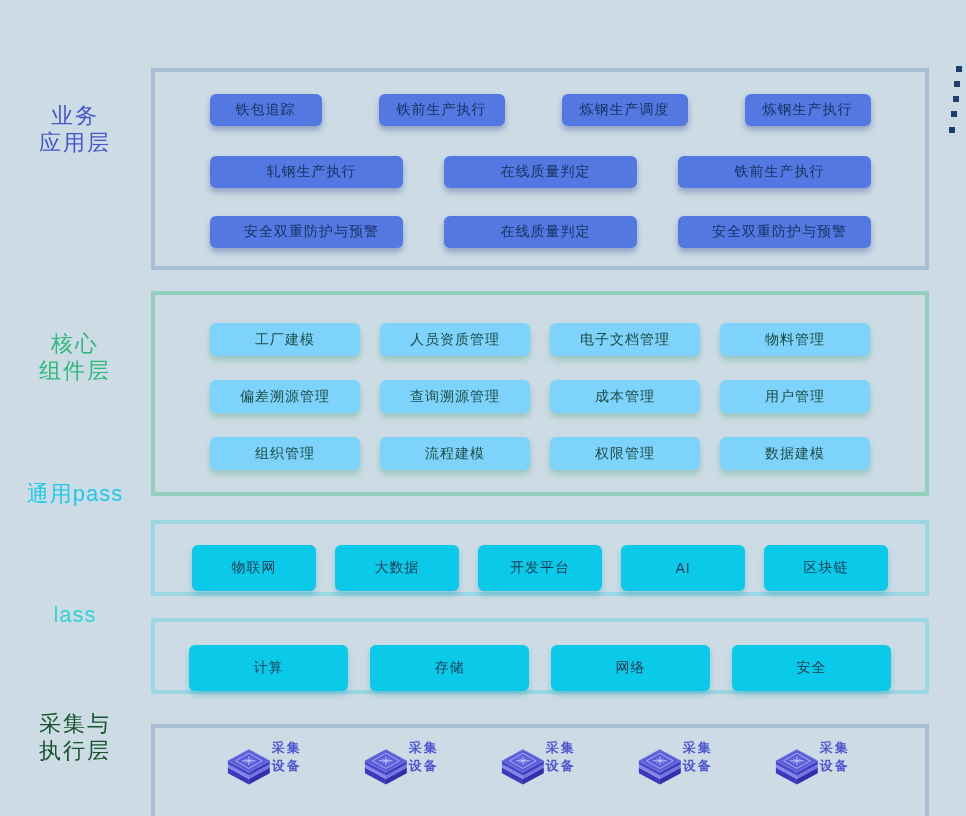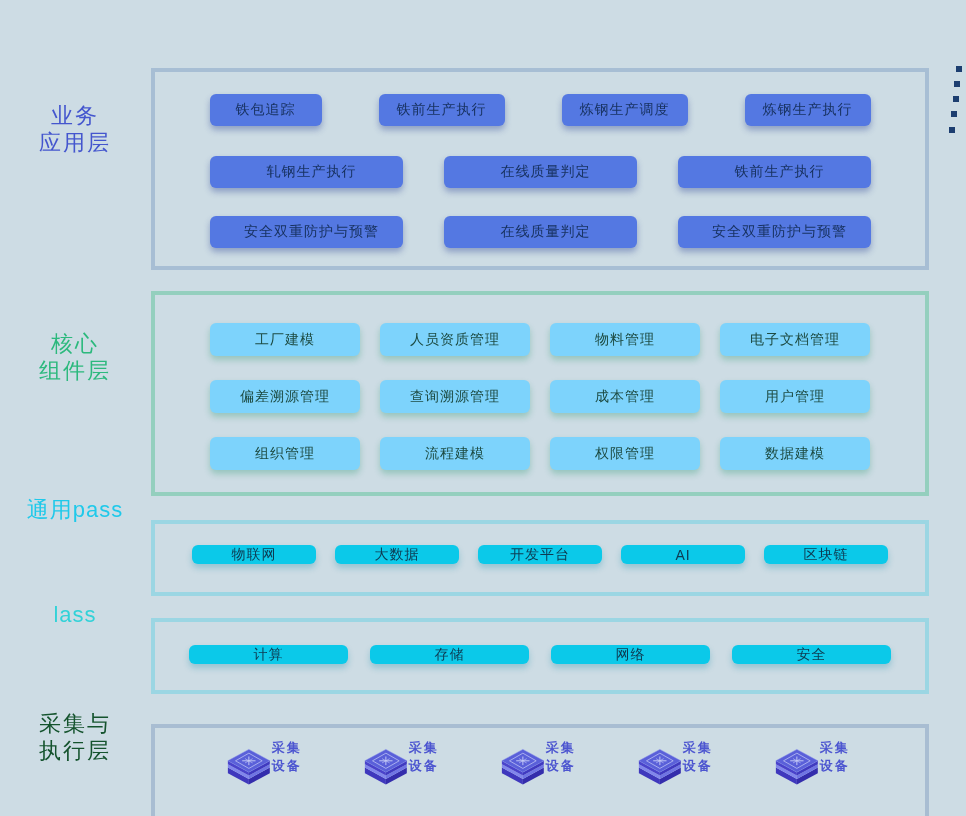--- a/index.html
+++ b/index.html
@@ -26,39 +26,39 @@
   #box-collect  { top:688px; height:102px; border-color:#a8bdd2; }
 
   
   .layer-label {
     position:absolute; left:0; width:150px;
     text-align:center; font-size:22px; letter-spacing:2px;
     line-height:27px; font-weight:normal;
   }
   .label-business { top:102px; color:#4456ce; }
   .label-core     { top:330px; color:#2cb97d; }
-  .label-paas     { top:496px; color:#1fc9ea; letter-spacing:1px; }
+  .label-paas     { top:480px; color:#1fc9ea; letter-spacing:1px; }
   .label-iaas     { top:601px; color:#32d2d8; letter-spacing:1px; }
   .label-collect  { top:710px; color:#14532d; }
 
   
   .row { display:flex; justify-content:center; align-items:center; }
   .btn {
     box-sizing:border-box;
     border:none; border-radius:6px;
     font-family:"Liberation Sans", sans-serif;
     font-size:14px; letter-spacing:1px;
     display:flex; align-items:center; justify-content:center;
     cursor:pointer; white-space:nowrap;
   }
   .btn-biz  { background:#5478e2; color:#17315f; height:32px;
               box-shadow:0 4px 6px rgba(47,69,150,.40); }
   .btn-core { background:#7dd3fc; color:#1d4b42; height:33px;
               box-shadow:0 4px 6px rgba(36,150,108,.32); }
-  .btn-cyan { background:#0bc9e9; color:#0e3a51; height:19px;
+  .btn-cyan { background:#0bc9e9; color:#0e3a51; height:46px;
               box-shadow:0 4px 6px rgba(15,140,170,.30); }
 
   .row-biz-1 { margin-top:22px; gap:57px; }
   .row-biz-2 { margin-top:30px; gap:41px; }
   .row-biz-3 { margin-top:28px; gap:41px; }
   .w-s { width:112px; } .w-m { width:126px; } .w-l { width:193px;padding-left:17px; }
 
   .row-core   { gap:20px; }
   .row-core-1 { margin-top:28px; }
   .row-core-2 { margin-top:24px; }
@@ -137,22 +137,22 @@
 </div>
 
 <div class="layer-label label-core">
   <div>核心</div>
   <div>组件层</div>
 </div>
 <div class="layer-box" id="box-core">
   <div class="row row-core row-core-1">
     <button class="btn btn-core w-core">工厂建模</button>
     <button class="btn btn-core w-core">人员资质管理</button>
+    <button class="btn btn-core w-core">电子文档管理</button>
     <button class="btn btn-core w-core">物料管理</button>
-    <button class="btn btn-core w-core">电子文档管理</button>
   </div>
   <div class="row row-core row-core-2">
     <button class="btn btn-core w-core">偏差溯源管理</button>
     <button class="btn btn-core w-core">查询溯源管理</button>
     <button class="btn btn-core w-core">成本管理</button>
     <button class="btn btn-core w-core">用户管理</button>
   </div>
   <div class="row row-core row-core-3">
     <button class="btn btn-core w-core">组织管理</button>
     <button class="btn btn-core w-core">流程建模</button>

